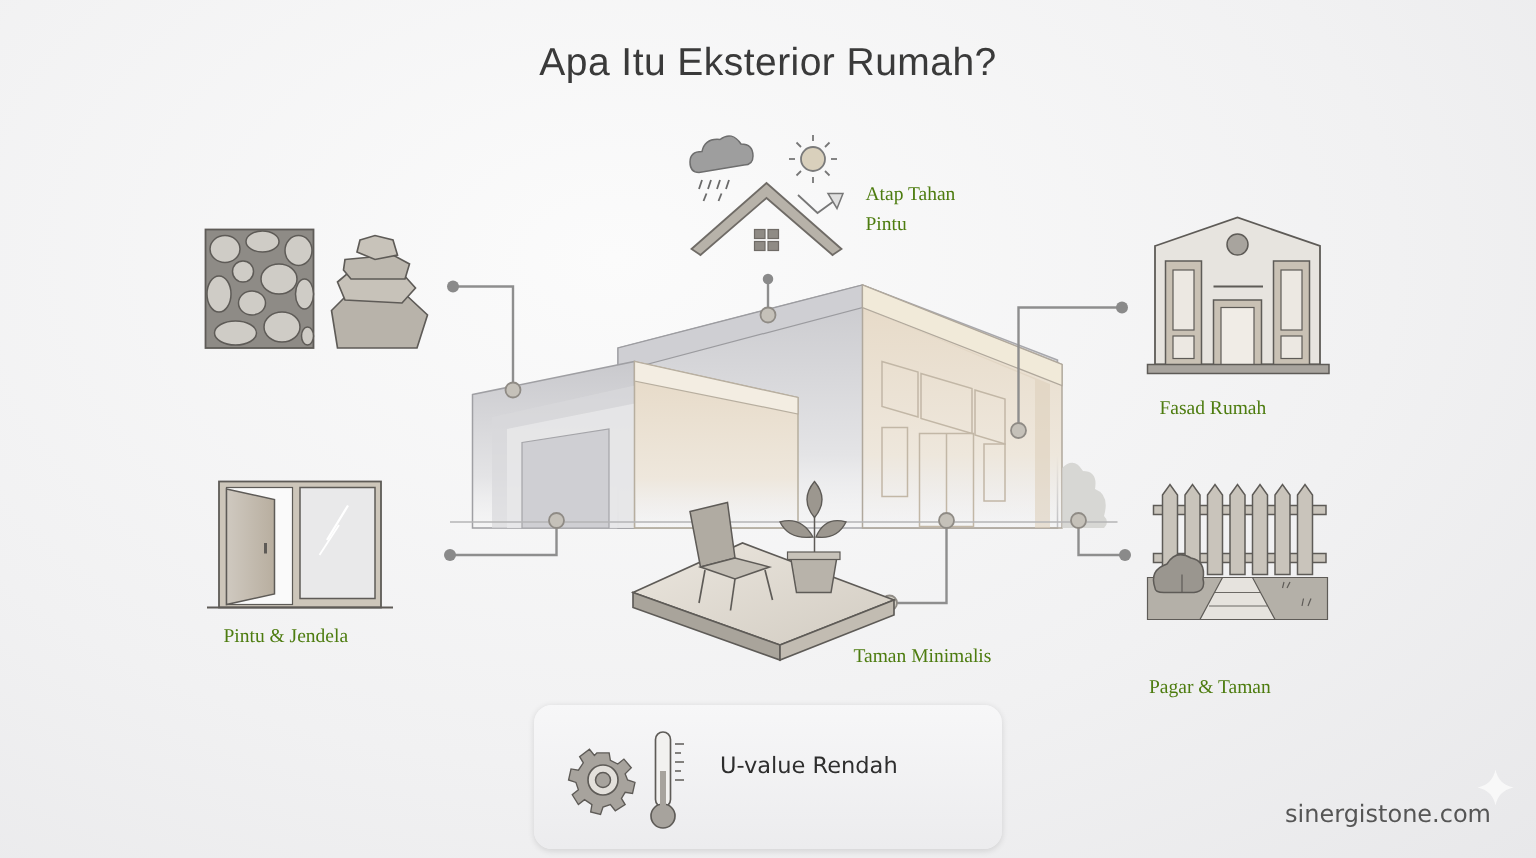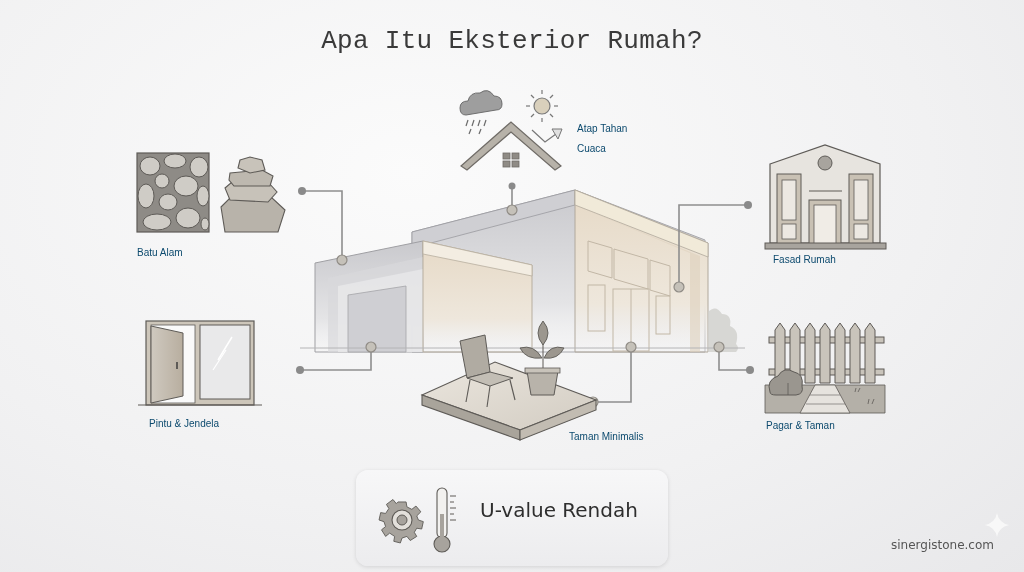--- a/index.html
+++ b/index.html
@@ -4,40 +4,40 @@
   <style>
     html, body { margin: 0; padding: 0; }
     body {
       width: 1024px; height: 572px; overflow: hidden; position: relative;
       background: radial-gradient(ellipse at 40% 30%, #fbfbfb 0%, #f1f1f2 60%, #e8e8ea 100%);
       font-family: "Liberation Sans", sans-serif;
       color: #2f2f2f;
     }
     .title {
       position: absolute; left: 0; right: 0; top: 26px; text-align: center;
-      font-family: Liberation Mono, monospace; font-size: 26px; color: #3a3a3a;
+      font-family: Liberation Sans, sans-serif; font-size: 26px; color: #3a3a3a;
       letter-spacing: 0.3px;
     }
     .label {
-      position: absolute; font-family: Liberation Sans, sans-serif;
-      font-size: 10px; line-height: 20px; color: #0c4a6e;
+      position: absolute; font-family: Liberation Serif, serif;
+      font-size: 13px; line-height: 20px; color: #4d7c0f;
     }
     .scene { position: absolute; left: 0; top: 0; }
     .energy-card {
       position: absolute; left: 356px; top: 470px; width: 312px; height: 96px;
       border-radius: 12px; background: linear-gradient(180deg, #f7f7f8, #ececee);
       box-shadow: 0 1px 4px rgba(0,0,0,0.12);
     }
     .energy-text {
       position: absolute; left: 124px; top: 30px;
-      font-family: "DejaVu Sans", sans-serif; font-size: 20px; line-height: 20px; color: #2e2e2e; text-align: right;
+      font-family: "DejaVu Sans", sans-serif; font-size: 15px; line-height: 20px; color: #2e2e2e; text-align: right;
     }
     .footer {
       position: absolute; right: 30px; bottom: 20px;
-      font-family: "DejaVu Sans", sans-serif; font-size: 12px; color: #555;
+      font-family: "DejaVu Sans", sans-serif; font-size: 16px; color: #555;
     }
     .sparkle { position: absolute; right: 14px; bottom: 34px; }
   </style>
 </head>
 <body>
 
 <div class="title">Apa Itu Eksterior Rumah?</div>
 
 <svg class="scene" width="1024" height="572" viewBox="0 0 1024 572">
   <defs>
@@ -254,28 +254,27 @@
     <rect x="525" y="368" width="35" height="5" fill="#c8c3ba" stroke="#5e5b57" stroke-width="0.8"></rect>
     <line x1="543" y1="368" x2="543" y2="340" stroke="#5e5b57" stroke-width="1"></line>
     <path d="M543,345 q-10,-12 0,-24 q10,12 0,24 Z" fill="#9c978f" stroke="#5e5b57" stroke-width="0.9"></path>
     <path d="M542,358 q-16,2 -22,-10 q14,-4 22,10 Z" fill="#9c978f" stroke="#5e5b57" stroke-width="0.9"></path>
     <path d="M544,358 q14,2 20,-10 q-14,-4 -20,10 Z" fill="#9c978f" stroke="#5e5b57" stroke-width="0.9"></path>
   </g>
 </svg>
 
 <div class="label" style="left:577px; top:119px;">
   <div>Atap Tahan</div>
-  <div>Cuaca</div>
+  <div>Pintu</div>
 </div>
 <div class="label" style="left:137px; top:243px;">
-  <div>Batu Alam</div>
 </div>
-<div class="label" style="left:773px; top:250px;">Fasad Rumah</div>
+<div class="label" style="left:773px; top:262px;">Fasad Rumah</div>
 <div class="label" style="left:149px; top:414px;">Pintu &amp; Jendela</div>
-<div class="label" style="left:766px; top:416px;">Pagar &amp; Taman</div>
+<div class="label" style="left:766px; top:448px;">Pagar &amp; Taman</div>
 <div class="label" style="left:569px; top:427px;">Taman Minimalis</div>
 
 <div class="energy-card">
   <svg style="position:absolute; left:20px; top:14px;" width="100" height="72" viewBox="0 0 100 72">
     <g transform="translate(26,36)">
       <path d="M-5,-22 L5,-22 L6,-16 L12,-13 L17,-17 L23,-10 L18,-5 L20,0 L26,2 L24,11 L18,10 L15,15 L18,20 L10,25 L6,20 L0,22 L-2,28 L-10,26 L-9,20 L-15,16 L-20,20 L-25,12 L-20,8 L-22,2 L-28,0 L-26,-9 L-20,-8 L-16,-14 L-19,-19 L-11,-25 L-7,-20 Z" fill="#a7a39d" stroke="#5e5b57" stroke-width="1.1" transform="scale(0.82)"></path>
       <circle r="10" fill="#e3e0db" stroke="#5e5b57" stroke-width="1.1"></circle>
       <circle r="5" fill="#a7a39d" stroke="#5e5b57" stroke-width="1"></circle>
     </g>
     <rect x="61" y="4" width="10" height="50" rx="5" fill="#f2f1ef" stroke="#5e5b57" stroke-width="1.1"></rect>

